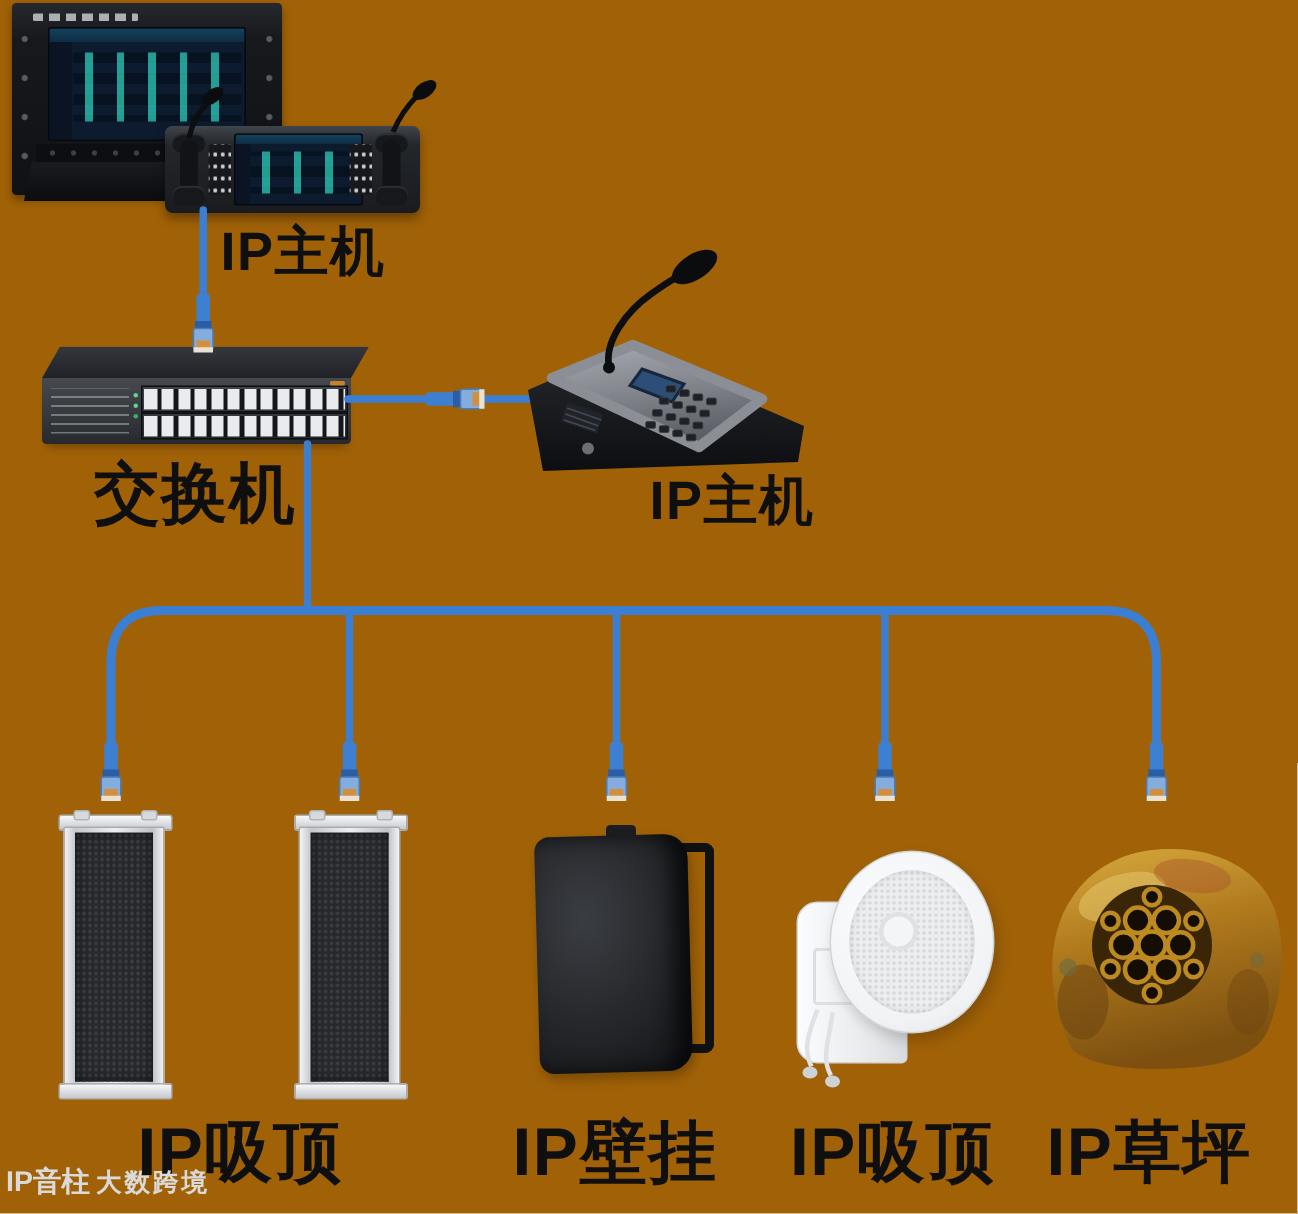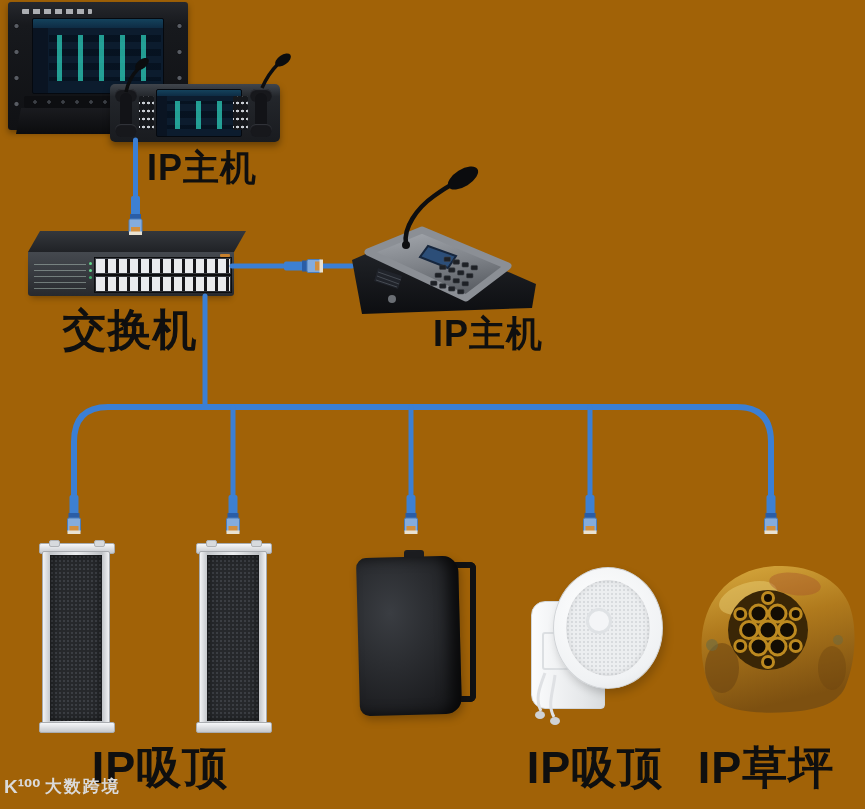--- a/index.html
+++ b/index.html
@@ -309,21 +309,22 @@
       <ellipse cx="13" cy="44" rx="5" ry="4" fill="#cfd2d5"></ellipse>
       <ellipse cx="28" cy="50" rx="5" ry="4" fill="#cfd2d5"></ellipse>
     </svg>
     <div class="ceil-face">
       <div class="ceil-mesh"></div>
       <div class="ceil-hub"></div>
     </div>
   </div>
 
   <div class="lbl" style="left:60px;top:742px;width:200px;font-size:45px;">IP吸顶</div>
+  <div class="lbl" style="left:330px;top:742px;width:160px;font-size:45px;">IP壁挂</div>
   <div class="lbl" style="left:515px;top:742px;width:160px;font-size:45px;">IP吸顶</div>
   <div class="lbl" style="left:686px;top:742px;width:160px;font-size:45px;">IP草坪</div>
 
   <div class="abs wm">
-    <span class="wm-logo">K¹⁰⁰</span>
+    <span class="wm-logo">IP音柱</span>
     <span>大数跨境</span>
   </div>
 
 </div>
 
 </body></html>

